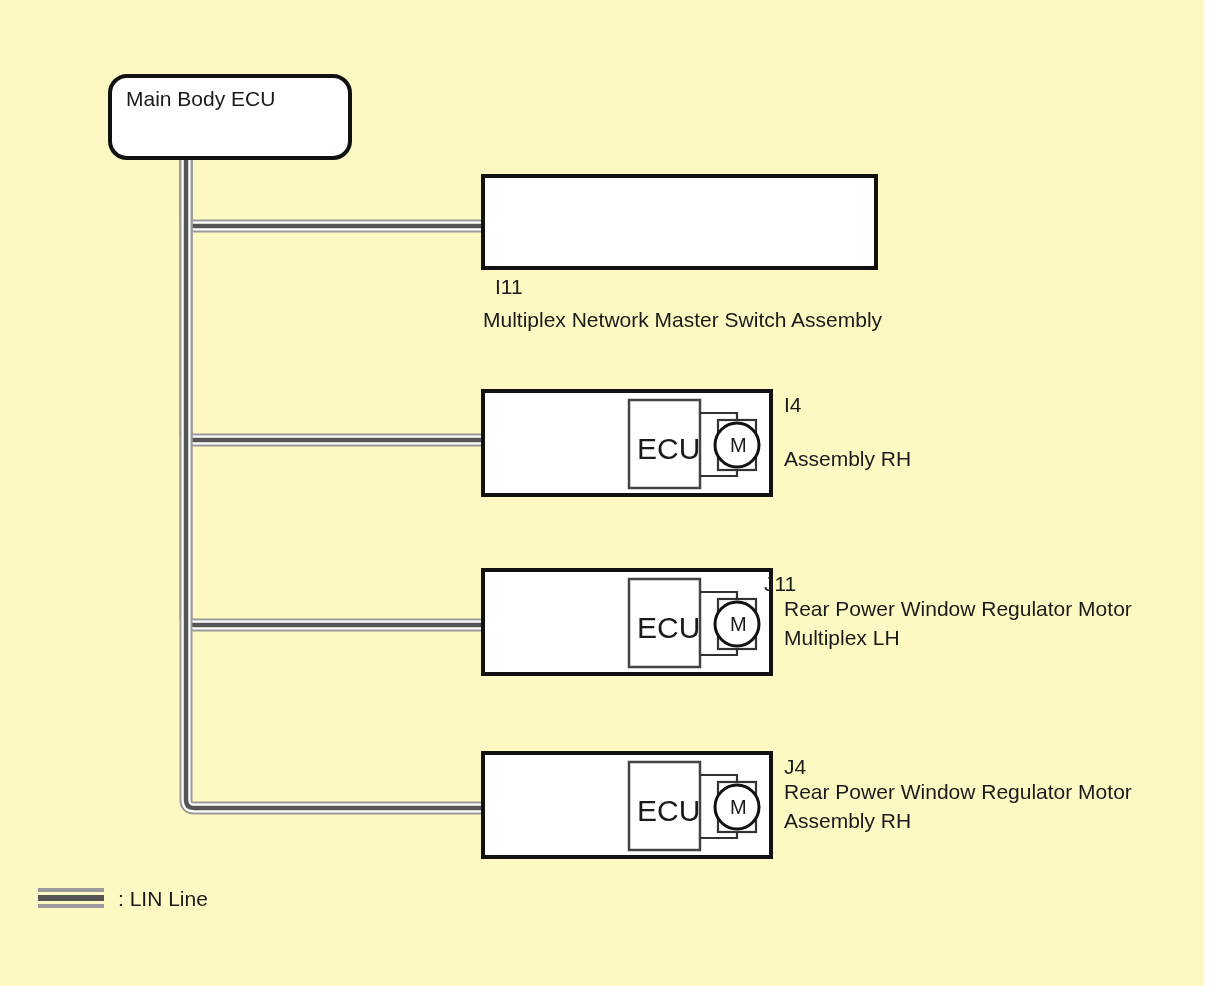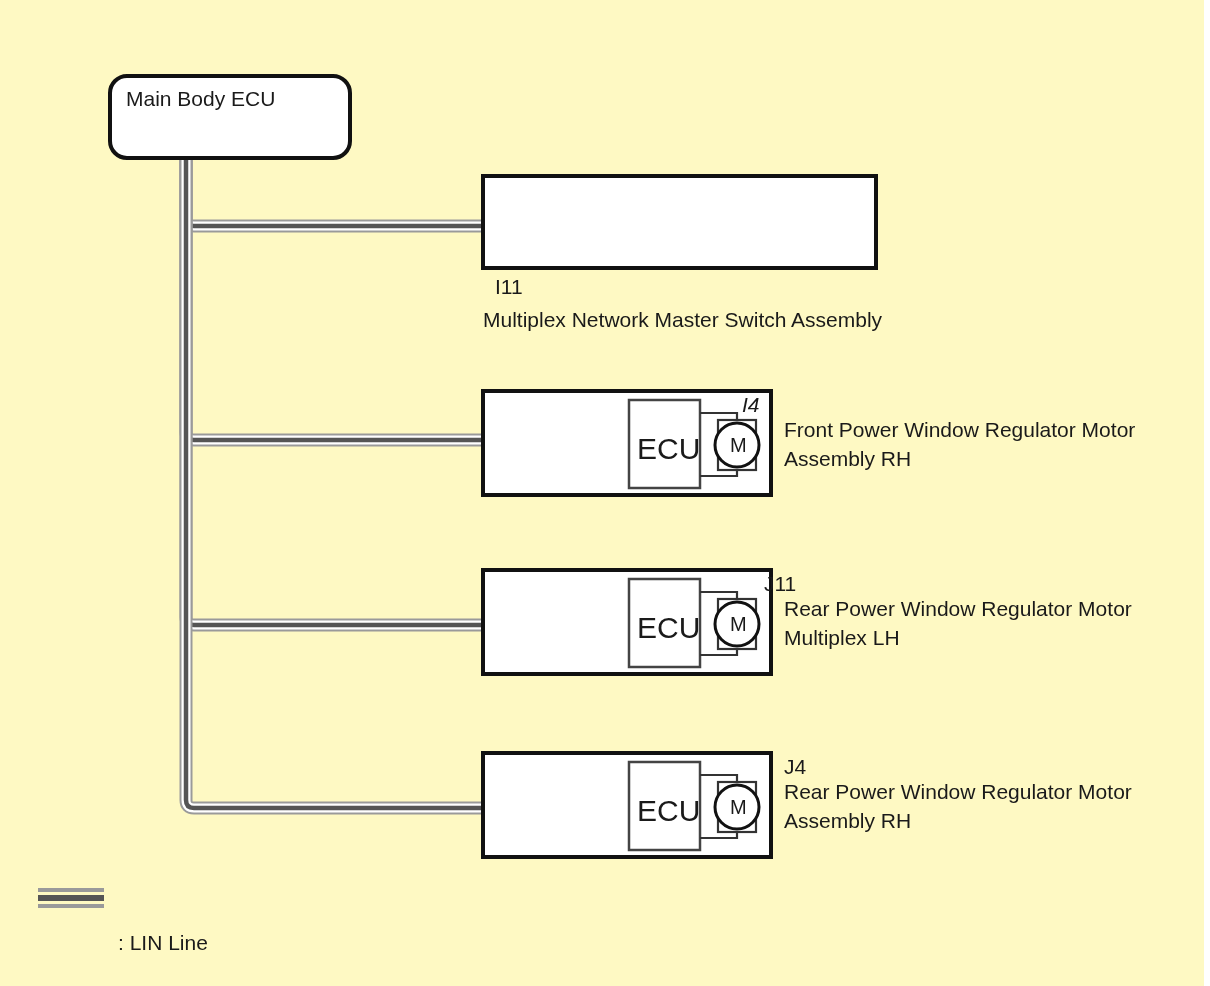--- a/index.html
+++ b/index.html
@@ -123,35 +123,34 @@
       <line x1="38" y1="906" x2="104" y2="906" stroke="#9a9a9a" stroke-width="4"></line>
     </g>
 
   </svg>
 
   <div class="lbl lbl-ecu-title" style="left:126px; top:84px;">Main Body ECU</div>
 
   <div class="lbl" style="left:483px; top:272px;margin-left:12px;">I11</div>
   <div class="lbl" style="left:483px; top:305px;">Multiplex Network Master Switch Assembly</div>
 
-  <div class="lbl" style="left:742px; top:390px;font-style:italic;">I4</div>
-  <div class="lbl" style="left:784px; top:415px;">Front Power Window Regulator Motor</div>
+  <div class="lbl" style="left:784px; top:390px;">I4</div>
   <div class="lbl" style="left:784px; top:444px;">Assembly RH</div>
 
   <div class="lbl" style="left:764px; top:569px;">J11</div>
   <div class="lbl" style="left:784px; top:594px;">Rear Power Window Regulator Motor</div>
   <div class="lbl" style="left:784px; top:623px;">Multiplex LH</div>
 
   <div class="lbl" style="left:784px; top:752px;">J4</div>
   <div class="lbl" style="left:784px; top:777px;">Rear Power Window Regulator Motor</div>
   <div class="lbl" style="left:784px; top:806px;">Assembly RH</div>
 
   <div class="lbl-inner" style="left:637px; top:432px;">ECU</div>
   <div class="lbl-inner" style="left:637px; top:611px;">ECU</div>
   <div class="lbl-inner" style="left:637px; top:794px;">ECU</div>
 
   <div class="lbl-m" style="left:730px; top:434px;">M</div>
   <div class="lbl-m" style="left:730px; top:613px;">M</div>
   <div class="lbl-m" style="left:730px; top:796px;">M</div>
 
-  <div class="lbl lbl-legend" style="left:118px; top:928px;">: LIN Line</div>
+  <div class="lbl lbl-legend" style="left:118px; top:884px;">: LIN Line</div>
 
 </div>
 
 </body></html>

